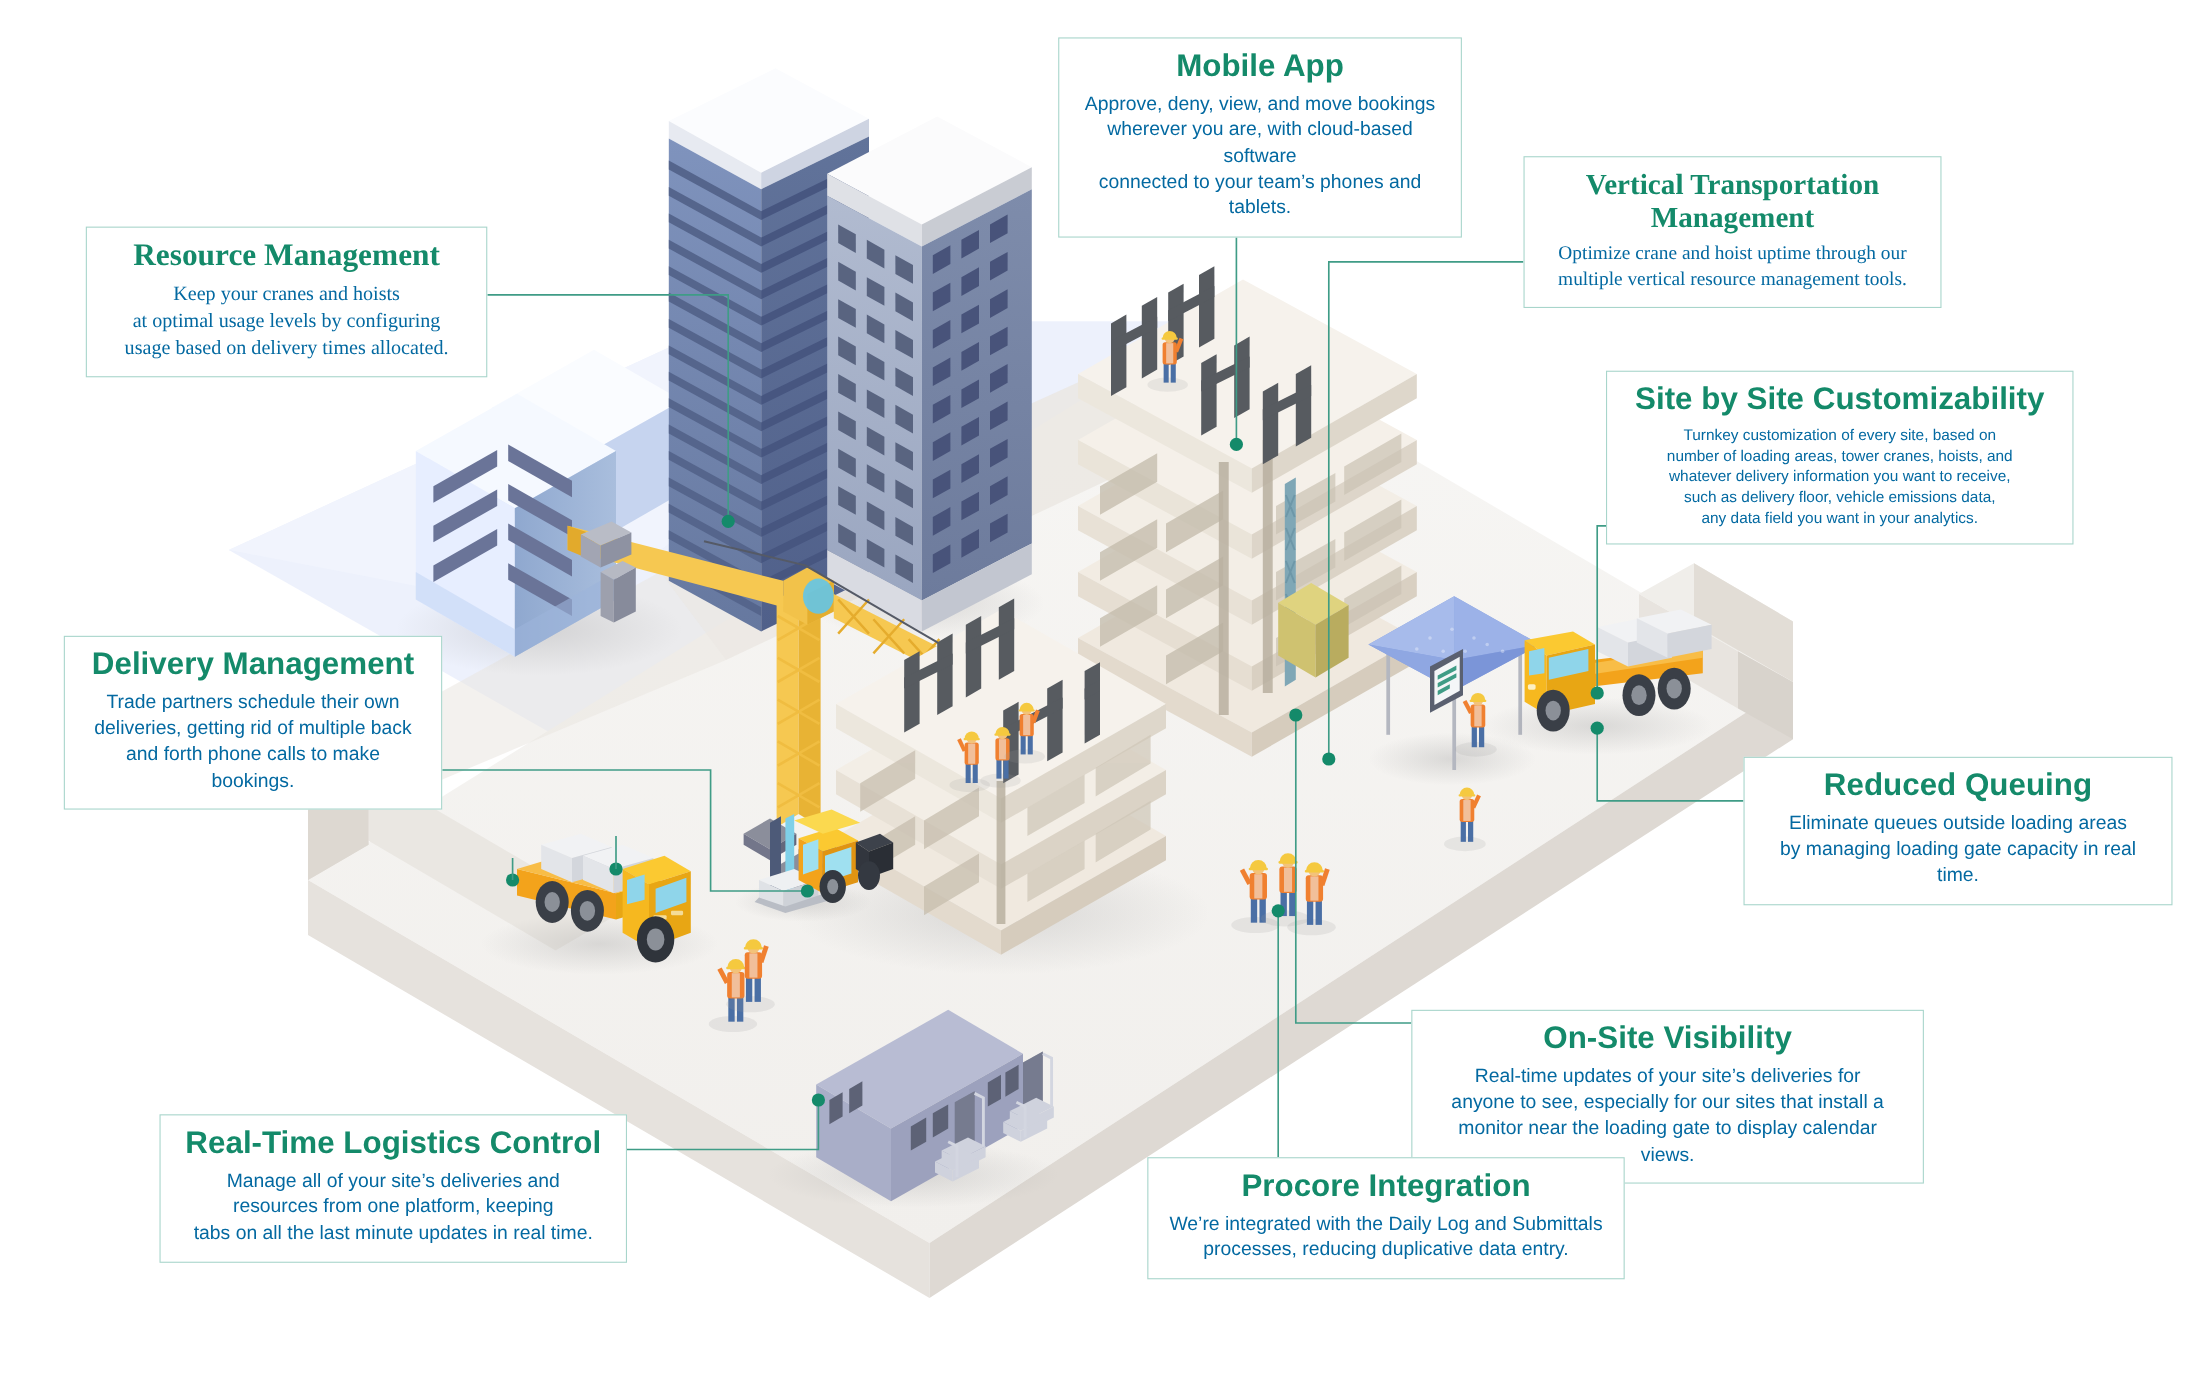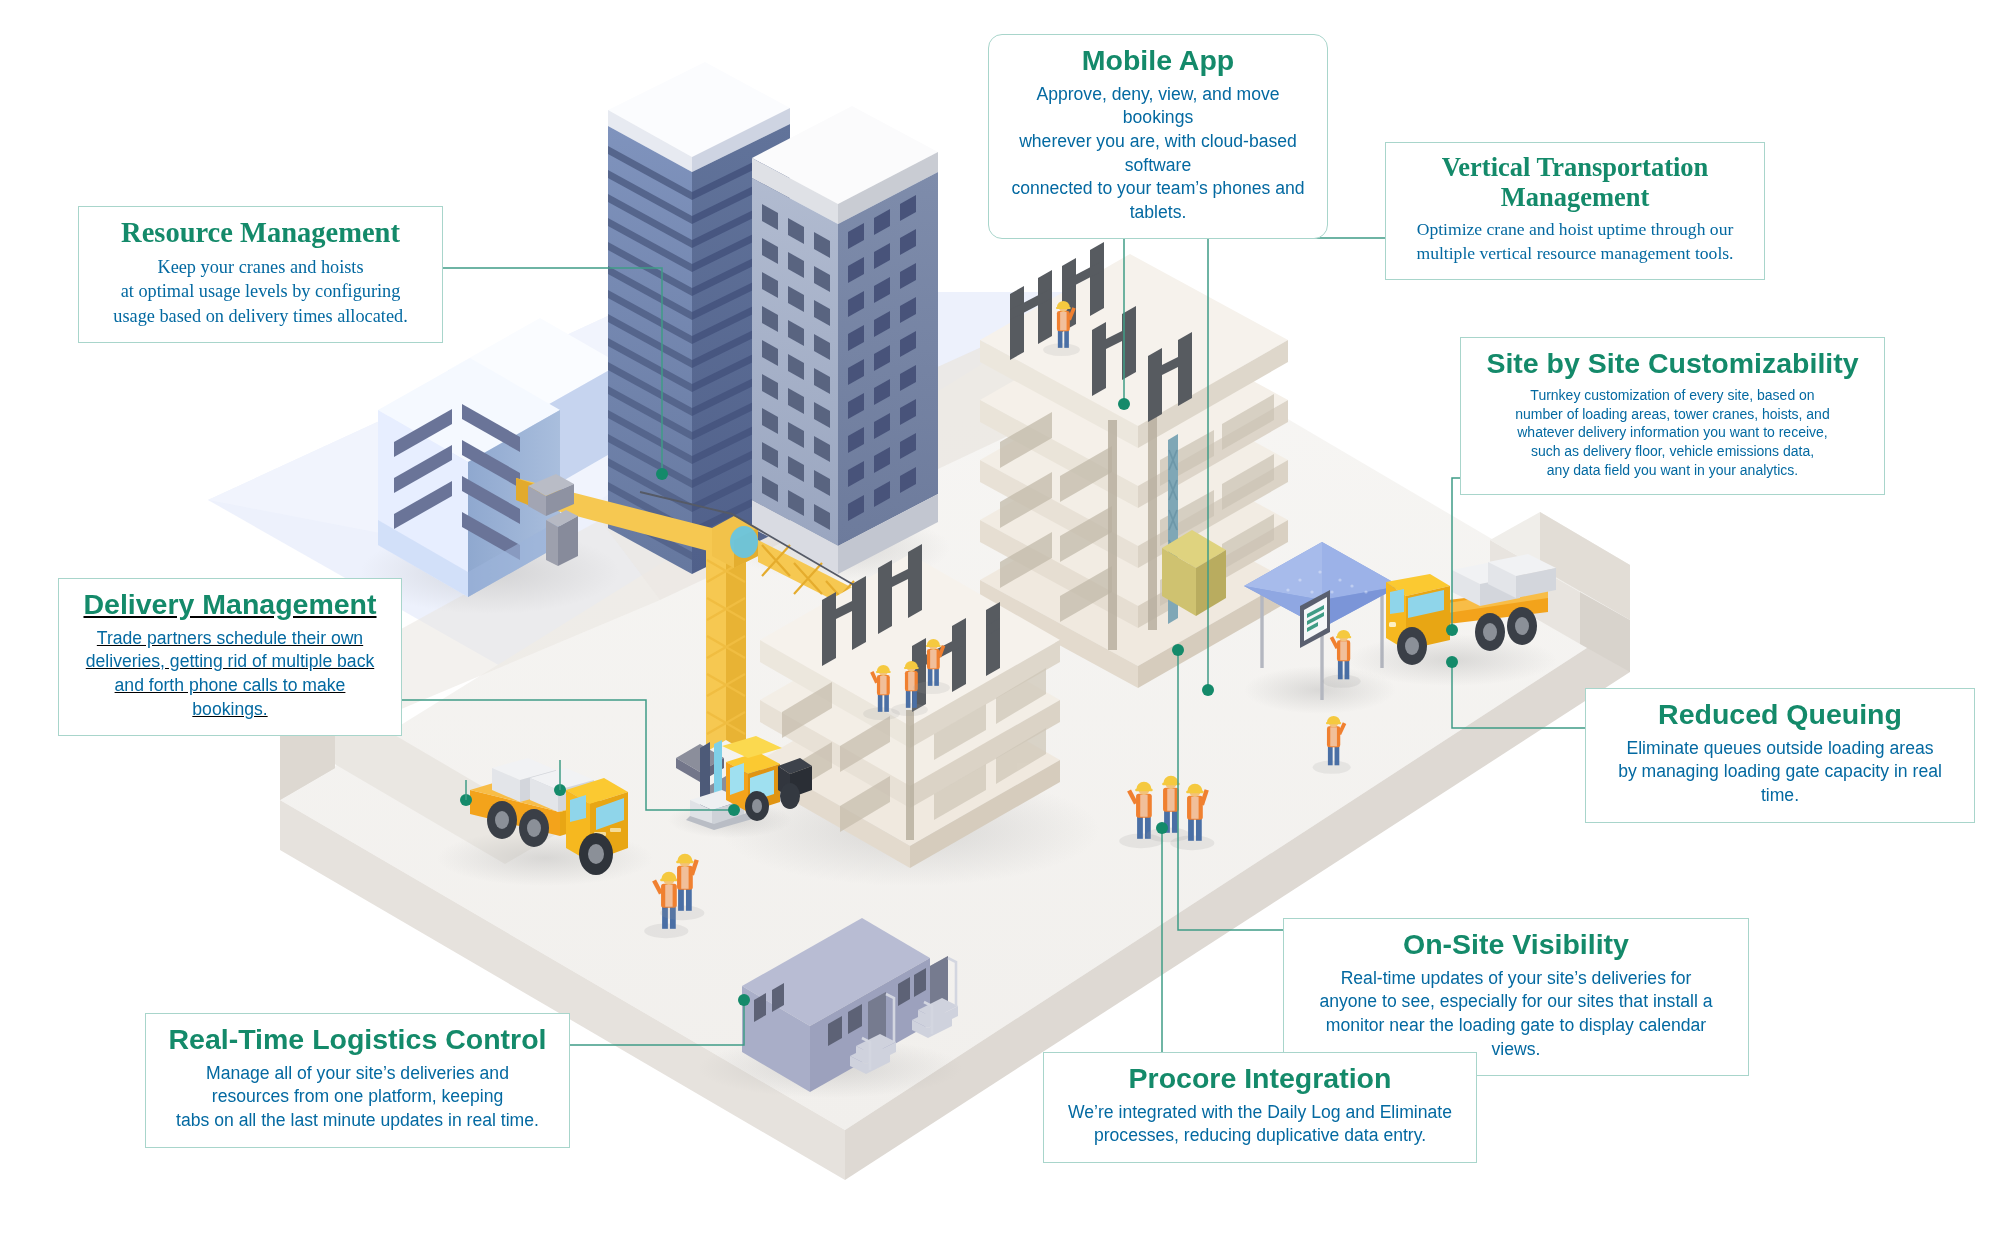--- a/index.html
+++ b/index.html
@@ -46,24 +46,24 @@
   }
   
   .t-28{font-size:28.5px;}
   .t-26{font-size:26.5px;}
   .b-18{font-size:18.3px;}
   .b-175{font-size:17.6px;}
   .b-17{font-size:14px;}
 
   
   #card-resource       {left:78px;  top:206px;  width:365px;font-family:Liberation Serif, serif;}
-  #card-mobile         {left:988px; top:34px;   width:340px;border-radius:14px;}
+  #card-mobile         {left:962px; top:34px;   width:367px;}
   #card-vertical       {left:1385px;top:142px;  width:380px;font-family:Liberation Serif, serif;}
   #card-sitebysite     {left:1460px;top:337px;  width:425px;}
-  #card-delivery       {left:58px;  top:578px;  width:344px;text-decoration:underline;}
+  #card-delivery       {left:58px;  top:578px;  width:344px;}
   #card-reduced        {left:1585px;top:688px;  width:390px;padding-left:16px;}
   #card-onsite         {left:1283px;top:918px;  width:466px;}
   #card-realtime       {left:145px; top:1013px; width:425px;}
   #card-procore        {left:1043px;top:1052px; width:434px;}
 
   
   #connectors{
     position:absolute; left:0; top:0;
     width:2000px; height:1248px;
     z-index:30;
@@ -895,17 +895,17 @@
 
   <div class="callout" id="card-realtime">
     <span class="c-title t-28">Real-Time Logistics Control</span>
     <span class="c-body b-175">Manage all of your site’s deliveries and
 resources from one platform, keeping
 tabs on all the last minute updates in real time.</span>
   </div>
 
   <div class="callout" id="card-procore">
     <span class="c-title t-28">Procore Integration</span>
-    <span class="c-body b-175">We’re integrated with the Daily Log and Eliminate
+    <span class="c-body b-175">We’re integrated with the Daily Log and Submittals
 processes, reducing duplicative data entry.</span>
   </div>
 
 </div>
 
 </body></html>

